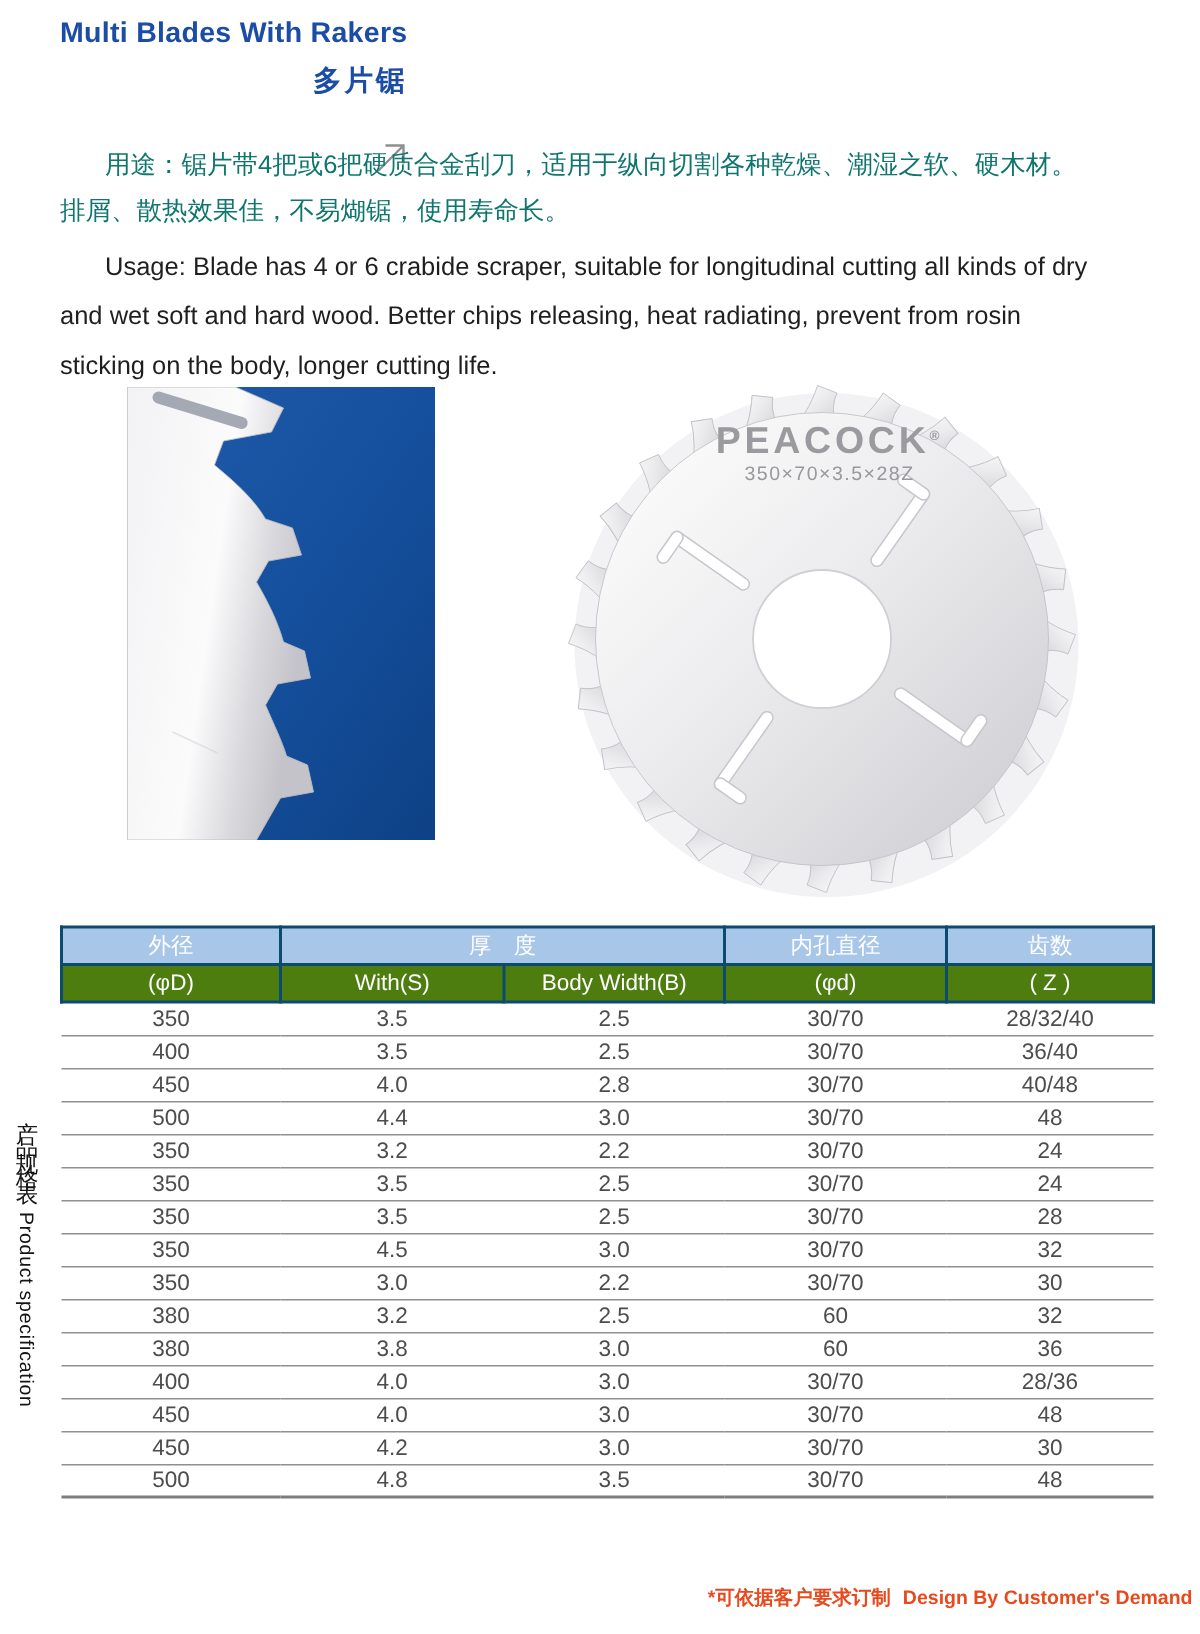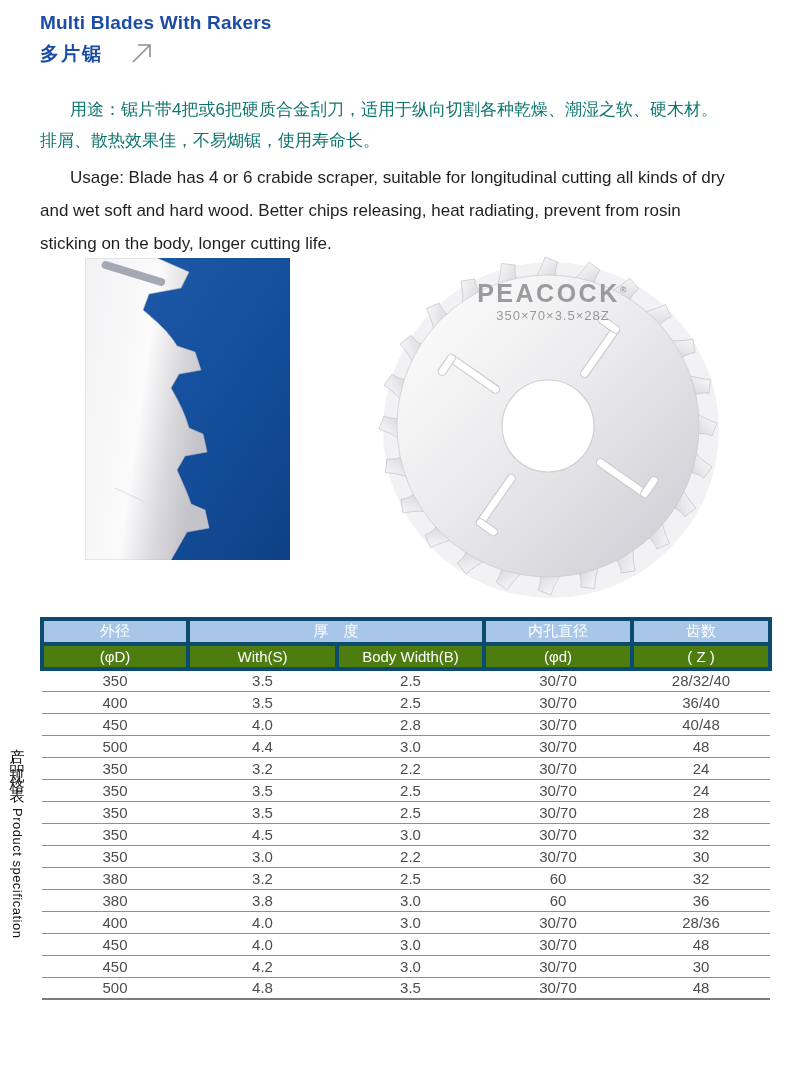--- a/index.html
+++ b/index.html
@@ -3,21 +3,21 @@
 <meta charset="utf-8">
 <style>
   * { margin:0; padding:0; box-sizing:border-box; }
   html,body { background:#ffffff; }
   body { font-family:"Liberation Sans","DejaVu Sans",sans-serif; }
   .page { position:relative; width:800px; height:1089px; background:#fff; overflow:hidden; }
 
   
   .title-block { position:absolute; left:40px; top:12px; }
   .title-en { font-size:19px; font-weight:700; color:#1c4da6; letter-spacing:0.2px; }
-  .subtitle-row { display:flex; align-items:flex-start; gap:26px; margin-top:7px; }
+  .subtitle-row { display:flex; align-items:flex-end; gap:26px; margin-top:7px;flex-direction:column; }
   .title-cn { font-size:19px; font-weight:700; color:#1c4da6; letter-spacing:2px; }
   .arrow-icon { width:24px; height:24px; }
 
   
   .desc { position:absolute; left:40px; top:94px; width:692px; }
   .desc-cn { font-size:17px; color:#0f766e; line-height:31px; text-indent:30px; }
   .desc-en { font-size:17px; color:#1f1f1f; line-height:33px; text-indent:30px; margin-top:5px; }
 
   
   .photo-closeup { position:absolute; left:85px; top:258px; width:205px; height:302px; }
@@ -26,21 +26,21 @@
 
   
   .side-label { position:absolute; left:7px; top:736px; writing-mode:vertical-rl; text-orientation:mixed; color:#141414; }
   .side-cn { font-size:15px; letter-spacing:10px; }
   .side-en { font-size:13px; padding-top:18px; letter-spacing:0.5px; }
 
   
   .spec-table { position:absolute; left:40px; top:617px; width:728px; border-collapse:collapse; table-layout:fixed; }
   .spec-table thead th {
     background:#abc9ea; color:#ffffff; font-weight:400;
-    font-size:15px; height:25px; border:4px solid #0c4a6e; text-align:center;
+    font-size:15px; height:25px; border:2px solid #0c4a6e; text-align:center;
   }
   .spec-table thead tr.hdr-row1 th { background:#a7c6e8; }
   .spec-table thead tr.hdr-row3 th { background:#4d7c0f; }
   .spec-table tbody td {
     font-size:15px; color:#4d4d4d; text-align:center; height:22px;
     border-bottom:1px solid #8f8f8f; background:#fff;
   }
   .spec-table tbody tr:last-child td { border-bottom:2px solid #7d7d7d; }
 
   
@@ -284,14 +284,17 @@
         <tr>
           <td>500</td>
           <td>4.8</td>
           <td>3.5</td>
           <td>30/70</td>
           <td>48</td>
         </tr>
       </tbody>
   </table>
 
+  <div class="footer-note">
+    <span class="note-cn">*可依据客户要求订制</span><span class="note-en">Design By Customer's Demand</span>
+  </div>
 
 </div>
 
 </body></html>

